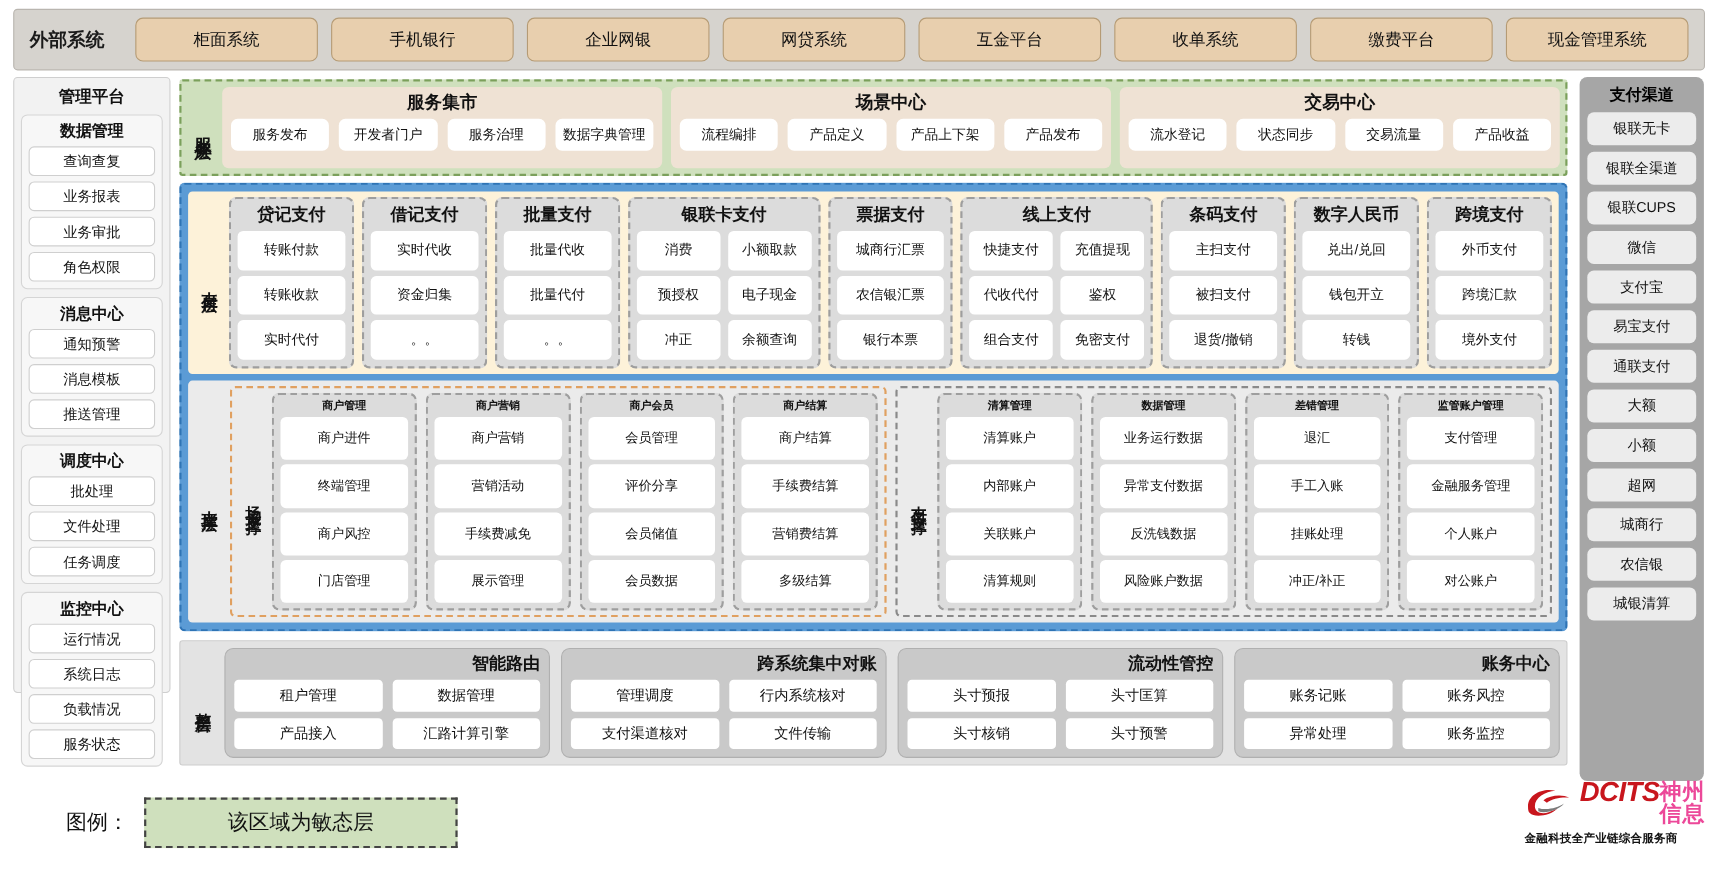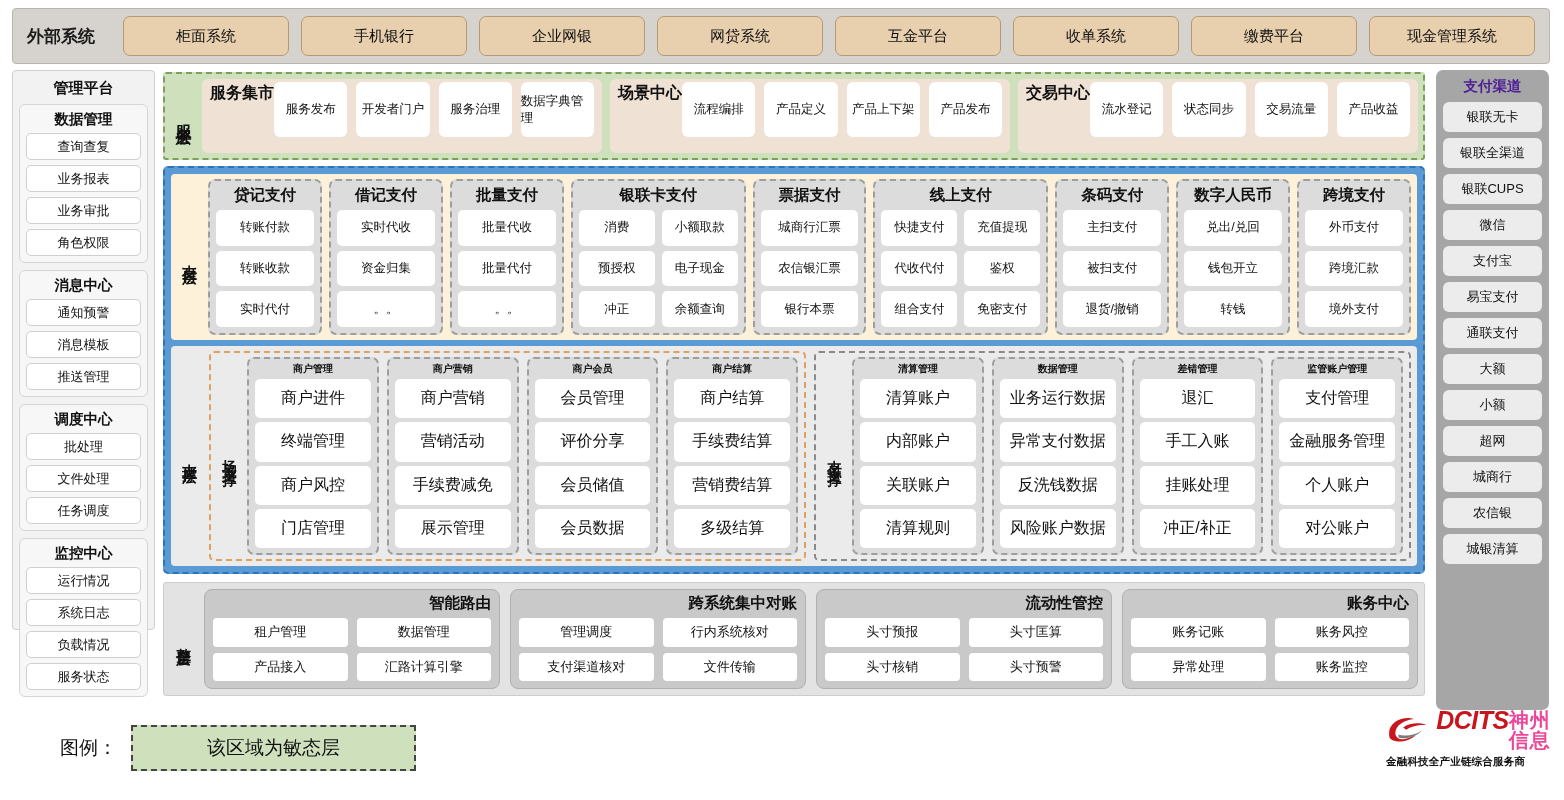--- a/index.html
+++ b/index.html
@@ -42,40 +42,40 @@
     height:25px;background:#fff;border:1px solid #cfcfcf;border-radius:5px;
     display:flex;align-items:center;justify-content:center;font-size:13px;margin-bottom:5px;
   }
   .mgmt-item:last-child{margin-bottom:0;}
 
   
   .chan{
     position:absolute;left:1436px;top:70px;width:113px;height:640px;
     background:#a6a6a6;border-radius:7px;box-sizing:border-box;padding:5px 7px;
   }
-  .chan-title{font-size:14.5px;font-weight:bold;color:#4c1d95;text-align:center;padding:2px 0 6px;}
+  .chan-title{font-size:14.5px;font-weight:bold;color:#000000;text-align:center;padding:2px 0 6px;}
   .chan-item{
     height:30px;background:#ececec;border-radius:6px;
     display:flex;align-items:center;justify-content:center;font-size:13px;margin-bottom:6px;color:#111;
   }
 
   
   .svc{
     position:absolute;left:163px;top:72px;width:1262px;height:88px;
     background:#cfe0bd;border:2px dashed #7ba05b;border-radius:3px;
     box-sizing:border-box;display:flex;align-items:stretch;padding:5px;gap:6px;
   }
   .vlabel{
     width:26px;display:flex;align-items:center;justify-content:center;
     font-size:16px;font-weight:bold;writing-mode:vertical-rl;letter-spacing:3px;
     text-orientation:upright;flex-shrink:0;
   }
   .svc-group{
     flex:1;background:#efe2d4;border-radius:6px;padding:3px 8px 16px;
-    box-sizing:border-box;display:flex;
+    box-sizing:border-box;display:flex;flex-direction:column;
   }
   .svc-group-title{font-size:16px;font-weight:bold;text-align:center;padding:1px 0 4px;}
   .svc-row{display:flex;gap:9px;flex:1;}
   .svc-chip{
     flex:1;background:#fff;border-radius:6px;display:flex;align-items:center;
     justify-content:center;font-size:12.5px;
   }
 
   
   .stable{
@@ -118,21 +118,21 @@
   }
   .sup-groups{display:flex;flex:1;gap:8px;}
   .sup-group{
     flex:1;background:#dcdcdc;border:2px dashed #9e9e9e;border-radius:7px;
     padding:2px 6px 5px;box-sizing:border-box;display:flex;flex-direction:column;
   }
   .sup-group-title{font-size:10px;font-weight:bold;text-align:center;padding:1px 0 3px;font-family:Liberation Serif, serif;}
   .sup-cells{display:flex;flex-direction:column;gap:4px;flex:1;}
   .sup-cell{
     flex:1;background:#fff;border-radius:5px;display:flex;align-items:center;
-    justify-content:center;font-size:16px;
+    justify-content:center;font-size:12px;
   }
 
   
   .integ{
     position:absolute;left:163px;top:582px;width:1262px;height:114px;
     background:#e3e3e3;border:1px solid #cdcdcd;border-radius:3px;
     box-sizing:border-box;display:flex;padding:6px;gap:8px;
   }
   .integ-vlabel{
     width:26px;display:flex;align-items:center;justify-content:center;

